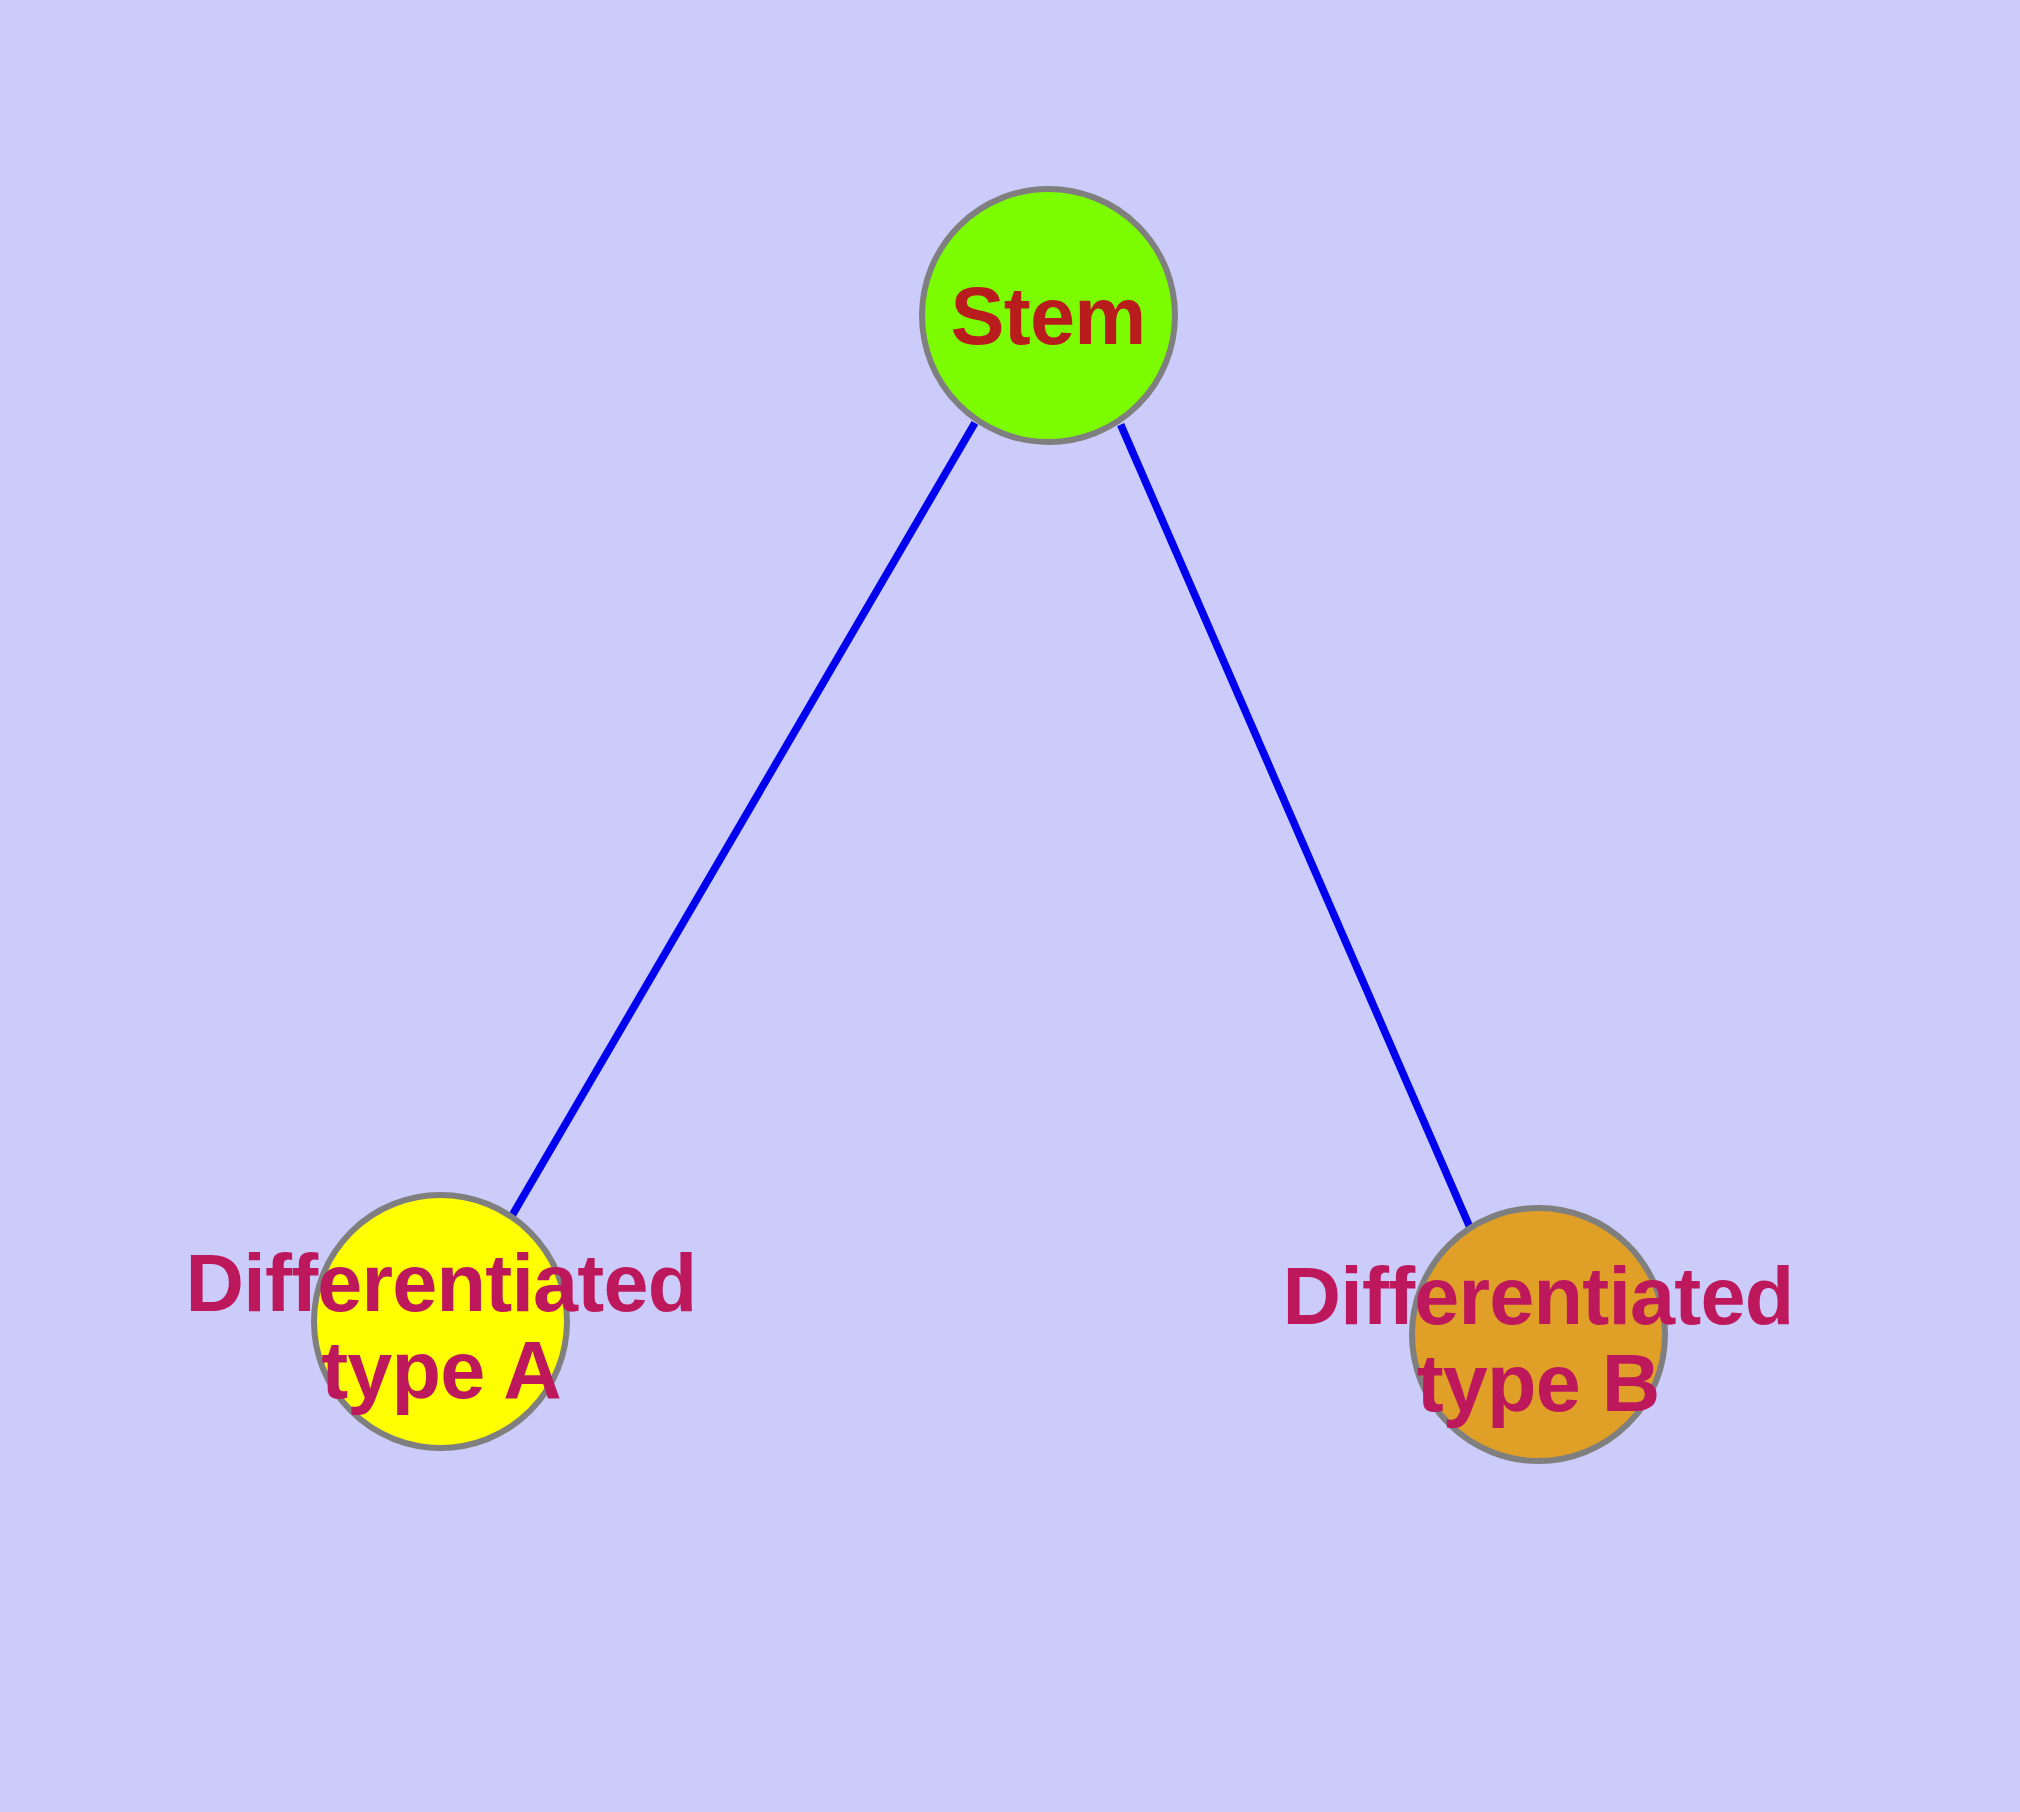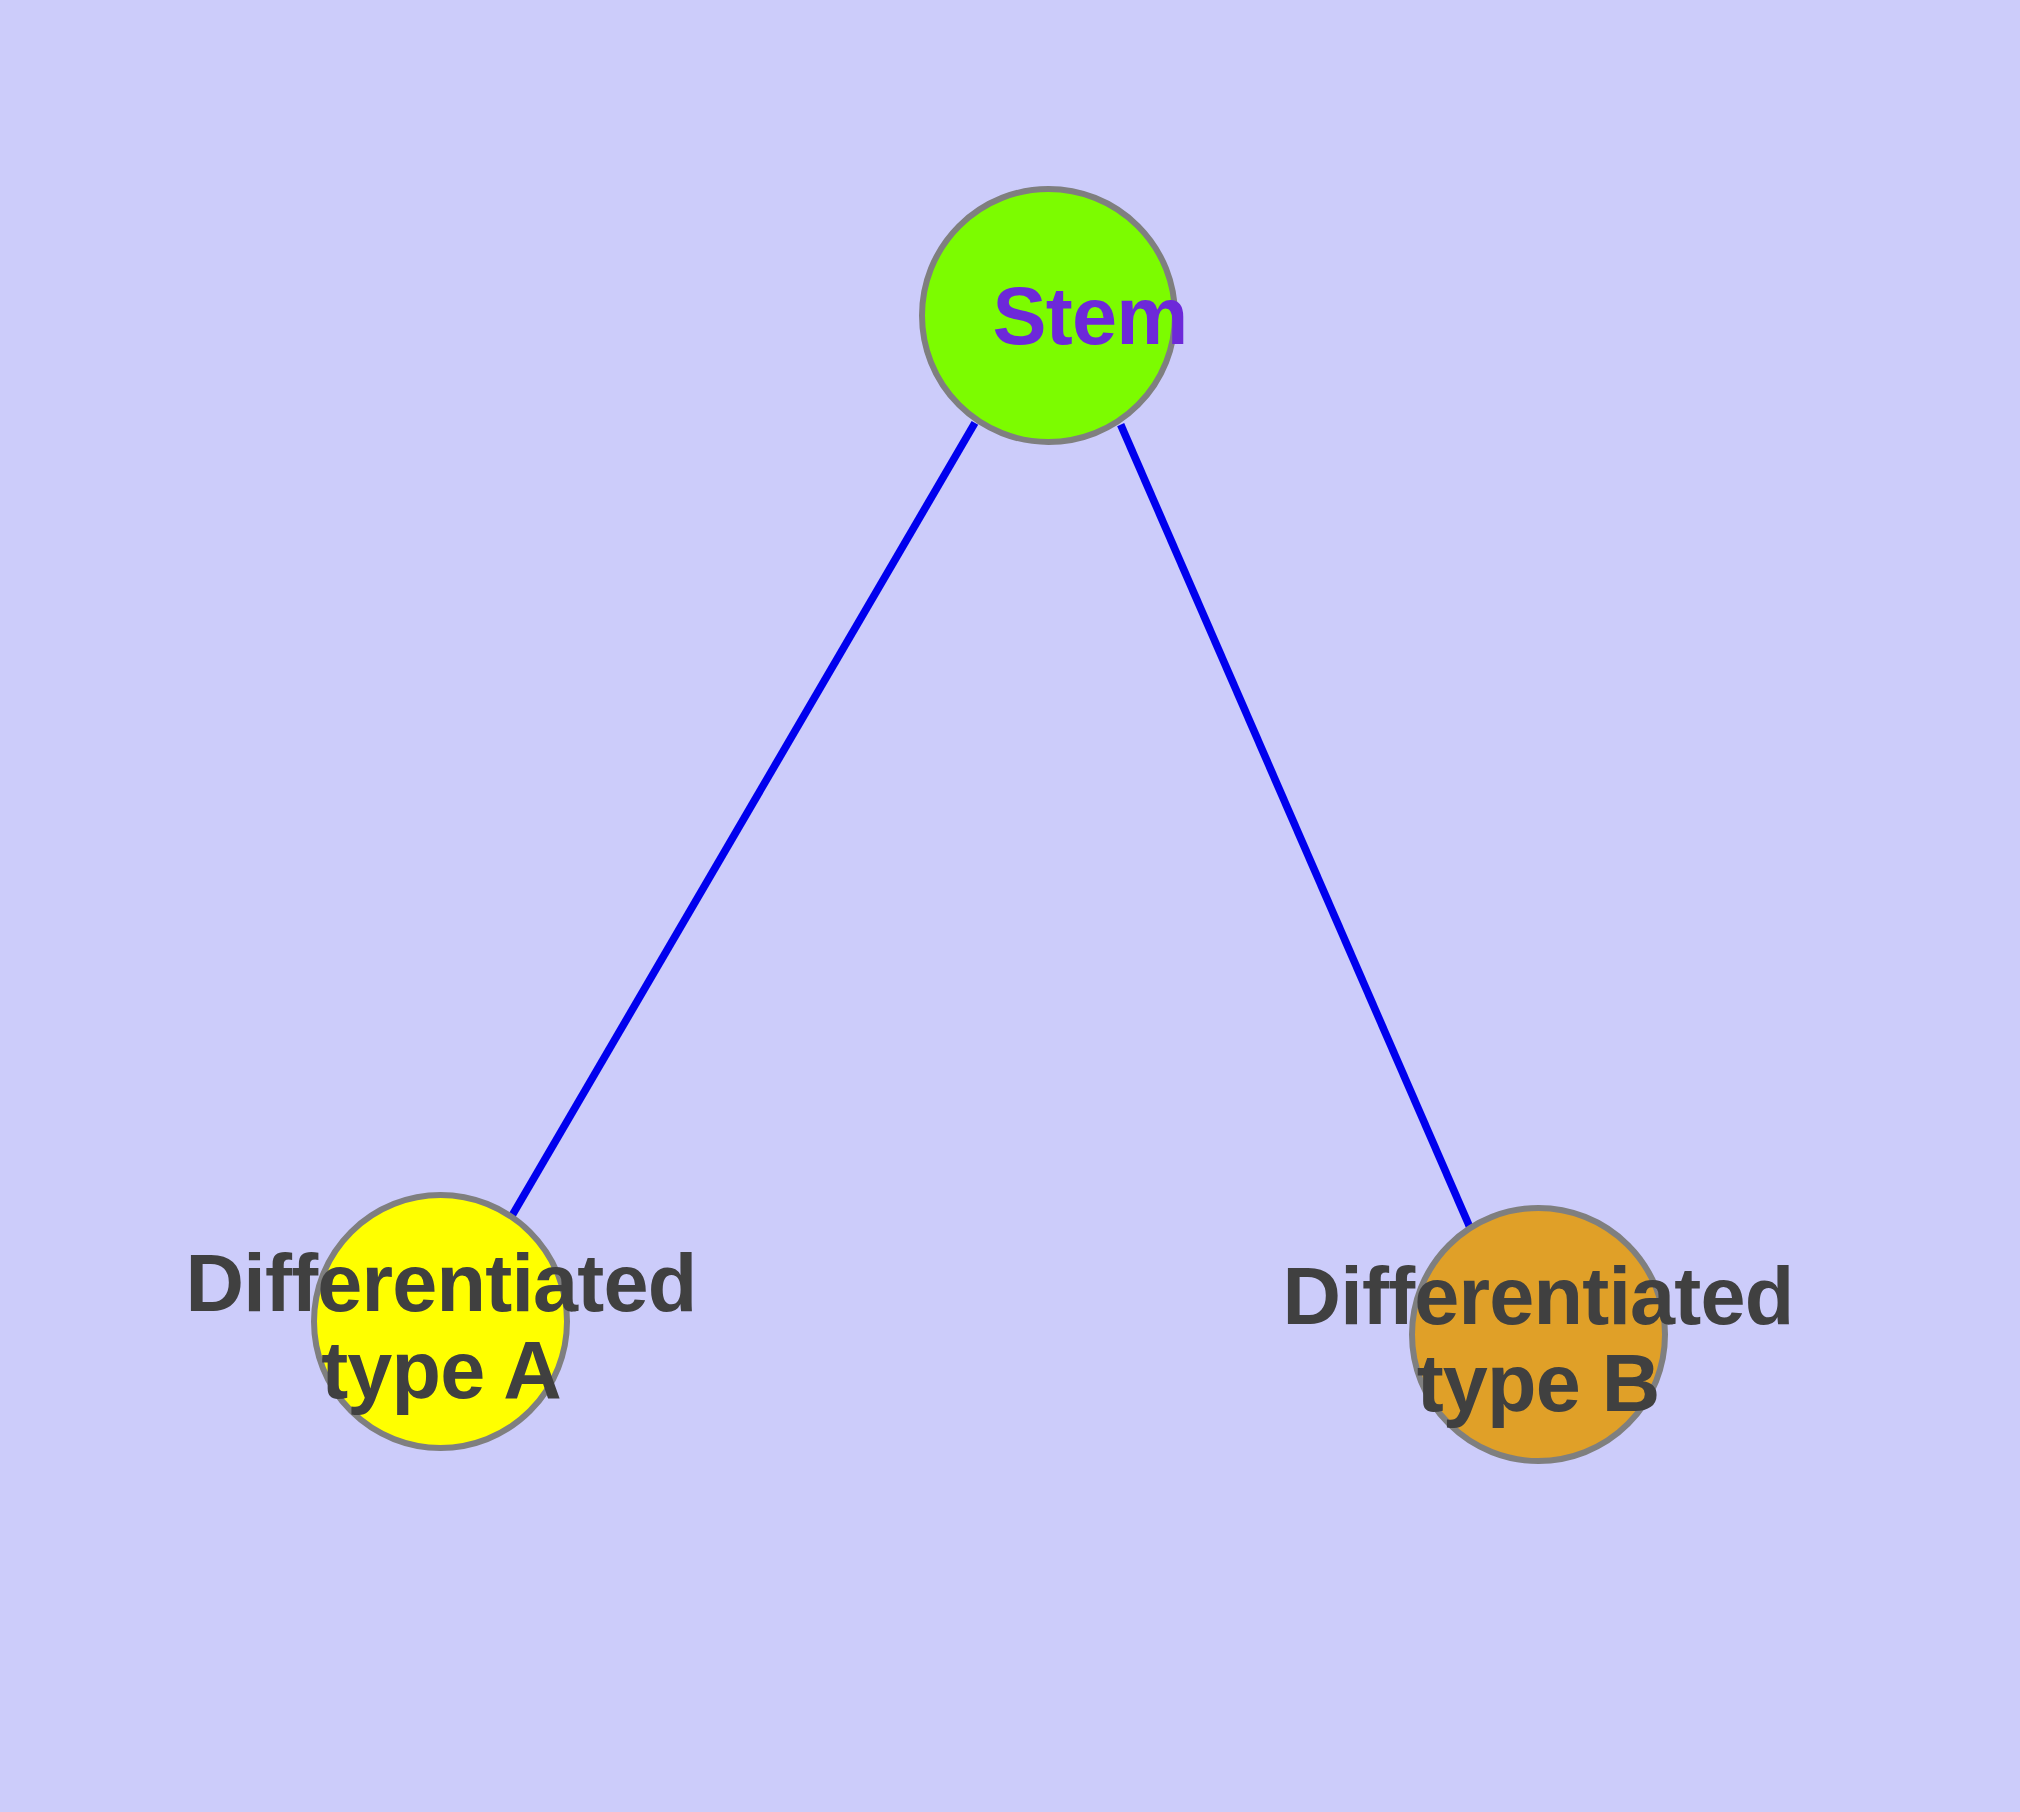--- a/index.html
+++ b/index.html
@@ -31,21 +31,21 @@
   .node {
     position: absolute;
     z-index: 2;
     border-radius: 50%;
     box-sizing: border-box;
     border: 6px solid #7f7f7f;
   }
   .node-label {
     position: absolute;
     z-index: 3;
-    color: #404040;
+    color: #be185d;
     font-weight: bold;
     font-size: 81px;
     line-height: 87px;
     letter-spacing: -0.8px;
     text-align: center;
     white-space: pre;
     pointer-events: none;
     transform: translate(-50%, -50%);
   }
 </style>
@@ -58,21 +58,21 @@
     <line x1="1150" y1="499" x2="604" y2="1434" stroke="#0000ee" stroke-width="9" stroke-linecap="butt"></line>
     <line x1="1322" y1="501" x2="1734" y2="1448" stroke="#0000ee" stroke-width="9" stroke-linecap="butt"></line>
   </svg>
 
   <div class="node" style="left: 919px; top: 186px; width: 259px; height: 259px; background: rgb(124, 252, 0); border-color: rgb(127, 127, 127); border-width: 6px;"></div>
 
   <div class="node" style="left:311px; top:1192px; width:259px; height:259px; background:#ffff00;"></div>
 
   <div class="node" style="left:1409px; top:1205px; width:259px; height:259px; background:#e0a028;"></div>
 
-  <div class="node-label" style="left: 1048px; top: 316px; color: #6d28d9; margin-left: 42px;">Stem</div>
+  <div class="node-label" style="left: 1048px; top: 316px; color: #b91c1c;">Stem</div>
 
   <div class="node-label" style="left:441px; top:1327px;">Differentiated
 type A</div>
 
   <div class="node-label" style="left:1538px; top:1340px;">Differentiated
 type B</div>
 
 </div>
 
 

